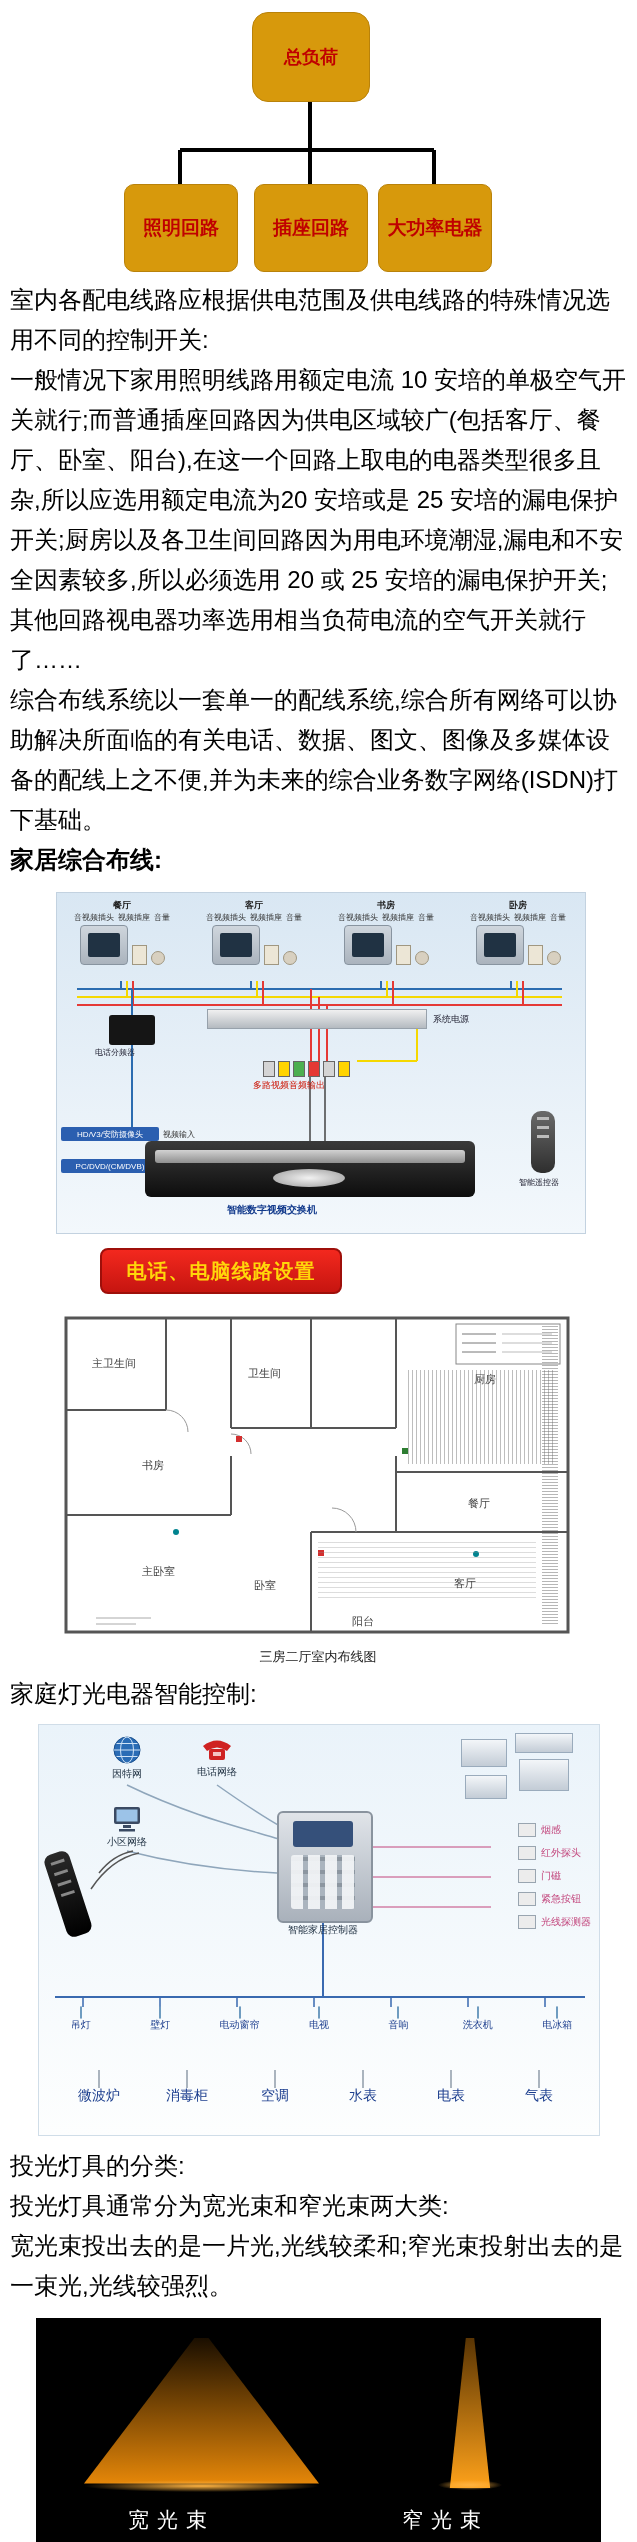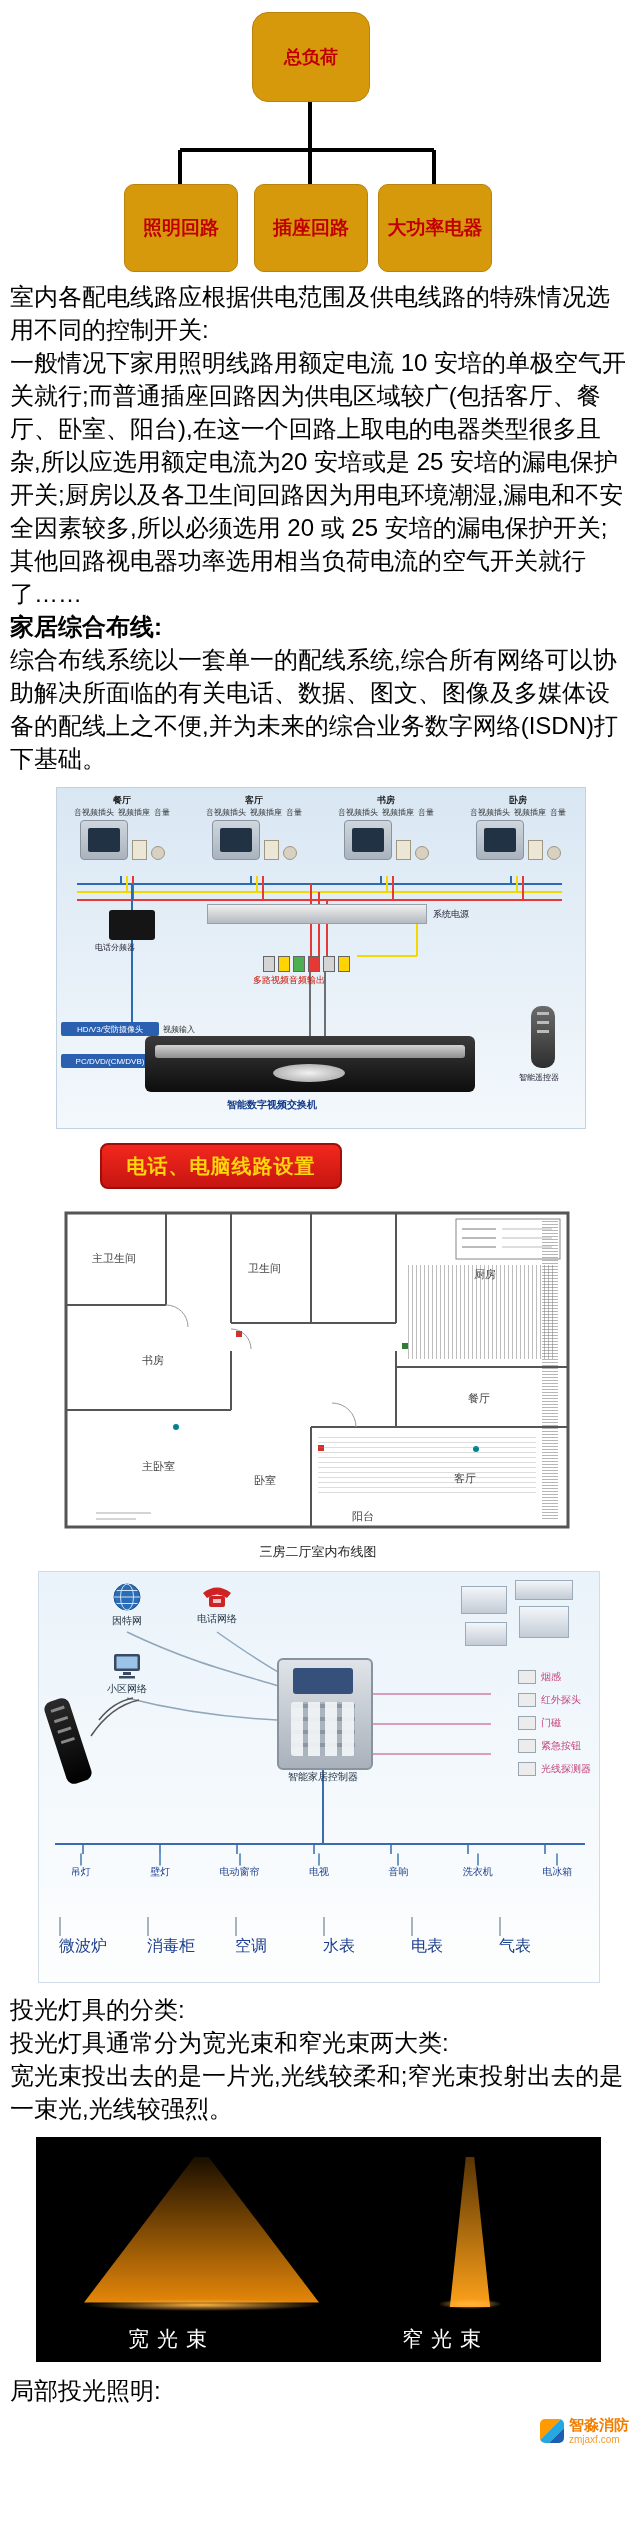--- a/index.html
+++ b/index.html
@@ -9,21 +9,21 @@
   
   .org{position:relative;height:280px;}
   .org svg{position:absolute;left:0;top:0;}
   .node{position:absolute;background:#D7990C;border:1px solid #B9820A;color:#C00000;font-weight:bold;
         display:flex;align-items:center;justify-content:center;text-align:center;}
   .root{left:252px;top:12px;width:116px;height:88px;border-radius:16px;font-size:18px;}
   .child{top:184px;width:112px;height:86px;border-radius:10px;font-size:19px;}
   .c0{left:124px;} .c1{left:254px;} .c2{left:378px;}
 
   
-  .text{font-size:24px;line-height:33px;padding:0 10px;}
+  .text{font-size:24px;line-height:40px;padding:0 10px;}
   .bold{font-weight:bold;}
 
   
   .wiring{position:relative;margin:12px 0 0 56px;width:528px;height:340px;overflow:hidden;
           background:linear-gradient(180deg,#d9e7f3,#f3f8fc);border:1px solid #c3d2e0;}
   .wiring svg.wires{position:absolute;left:0;top:0;}
   .station{position:absolute;top:6px;width:126px;}
   .s0{left:2px}.s1{left:134px}.s2{left:266px}.s3{left:398px}
   .room-lbl{font-size:9px;font-weight:bold;color:#222;text-align:center;}
   .st-lbls{display:flex;justify-content:center;gap:4px;color:#333;font-size:8px;white-space:nowrap;}
@@ -99,21 +99,21 @@
   .d0{left:0;top:6px;width:44px;height:26px;} .d1{left:54px;top:0;width:56px;height:18px;}
   .d2{left:58px;top:26px;width:48px;height:30px;} .d3{left:4px;top:42px;width:40px;height:22px;}
   .remote2{position:absolute;left:16px;top:126px;width:26px;height:86px;border-radius:8px;
            background:linear-gradient(#2a2a2a,#000);transform:rotate(-18deg);}
   .remote2 i{display:block;margin:8px auto 0;width:14px;height:3px;background:#888;}
   .row1{position:absolute;left:8px;top:282px;width:544px;display:flex;justify-content:space-between;gap:12px;}
   .app{width:72px;text-align:center;font-size:10px;color:#1c3e8e;}
   .tile{margin:0 auto 2px;width:26px;height:26px;border-radius:4px;
         background:linear-gradient(#cfe3f4,#86aecf);border:1px solid #6f9cc0;}
   .row2{position:absolute;left:20px;top:346px;width:520px;display:flex;justify-content:space-between;}
-  .app2{width:80px;font-size:16px;color:#1c3e8e;}
+  .app2{width:80px;text-align:center;font-size:14px;color:#1c3e8e;}
   .tile2{margin:0 auto 2px;width:30px;height:32px;background:linear-gradient(#ffffff,#dfe3e6);border:1px solid #aab4be;}
 
   
   .beams{position:relative;margin:12px 0 0 36px;width:565px;height:225px;background:#000;overflow:hidden;}
   .bw{position:absolute;left:48px;top:20px;width:235px;height:150px;
       background:linear-gradient(180deg,rgba(255,140,0,.10),rgba(255,150,10,.92));
       clip-path:polygon(47% 0,53% 0,100% 97%,0 97%);}
   .bw-glow{position:absolute;left:48px;top:162px;width:235px;height:12px;
       background:radial-gradient(closest-side,#ffb340,rgba(255,140,0,0));}
   .bn{position:absolute;left:392px;top:20px;width:84px;height:150px;
@@ -144,22 +144,22 @@
       <path d="M310 100 V150 M180 150 H434 M180 150 V184 M310 150 V184 M434 150 V184" stroke="#000" stroke-width="4" fill="none"></path>
     </svg>
     <div class="node root">总负荷</div>
     <div class="node child c0">照明回路</div>
     <div class="node child c1">插座回路</div>
     <div class="node child c2">大功率电器</div>
   </div>
 
   <div class="text">室内各配电线路应根据供电范围及供电线路的特殊情况选用不同的控制开关:</div>
   <div class="text">一般情况下家用照明线路用额定电流 10 安培的单极空气开关就行;而普通插座回路因为供电区域较广(包括客厅、餐厅、卧室、阳台),在这一个回路上取电的电器类型很多且杂,所以应选用额定电流为20 安培或是 25 安培的漏电保护开关;厨房以及各卫生间回路因为用电环境潮湿,漏电和不安全因素较多,所以必须选用 20 或 25 安培的漏电保护开关;其他回路视电器功率选用相当负荷电流的空气开关就行了……</div>
+  <div class="text">综合布线系统以一套单一的配线系统,综合所有网络可以协助解决所面临的有关电话、数据、图文、图像及多媒体设备的配线上之不便,并为未来的综合业务数字网络(ISDN)打下基础。</div>
   <div class="text bold">家居综合布线:</div>
-  <div class="text">综合布线系统以一套单一的配线系统,综合所有网络可以协助解决所面临的有关电话、数据、图文、图像及多媒体设备的配线上之不便,并为未来的综合业务数字网络(ISDN)打下基础。</div>
 
   <div class="wiring">
     <svg class="wires" width="528" height="340">
       <path d="M64 88 V96 M194 88 V96 M324 88 V96 M454 88 V96 M20 96 H505" stroke="#2b6cb0" stroke-width="2" fill="none"></path>
       <path d="M70 88 V104 M200 88 V104 M330 88 V104 M460 88 V104 M20 104 H505" stroke="#f5d800" stroke-width="2" fill="none"></path>
       <path d="M76 88 V112 M206 88 V112 M336 88 V112 M466 88 V112 M20 112 H505" stroke="#e53935" stroke-width="2" fill="none"></path>
       <path d="M254 96 V168 M262 104 V168 M270 112 V168" stroke="#e53935" stroke-width="2" fill="none"></path>
       <path d="M75 96 V122 M75 152 V248" stroke="#2b6cb0" stroke-width="2" fill="none"></path>
       <path d="M360 134 V168 M360 168 H300" stroke="#f5d800" stroke-width="2" fill="none"></path>
       <path d="M253 184 V248 M268 184 V248" stroke="#444" stroke-width="1.5" fill="none"></path>
@@ -286,20 +286,21 @@
       <div class="room" style="left:86px;top:148px;">书房</div>
       <div class="room" style="left:412px;top:186px;">餐厅</div>
       <div class="room" style="left:86px;top:254px;">主卧室</div>
       <div class="room" style="left:198px;top:268px;">卧室</div>
       <div class="room" style="left:398px;top:266px;">客厅</div>
       <div class="room" style="left:296px;top:304px;">阳台</div>
     </div>
     <div class="plan-cap">三房二厅室内布线图</div>
   </div>
 
+  <div class="text" style="margin-top:8px;">家庭灯光电器智能控制:</div>
 
   <div class="smart">
     <svg class="net" width="560" height="410">
       <path d="M88 60 C150 90 200 102 240 114 M178 60 C212 84 228 94 246 104 M88 126 C150 142 200 146 238 148" stroke="#8fa6bb" stroke-width="1.5" fill="none"></path>
       <path d="M284 196 V272 M16 272 H546" stroke="#3a6ab0" stroke-width="2" fill="none"></path>
       <path d="M44 272 V282 M121 272 V282 M198 272 V282 M275 272 V282 M352 272 V282 M429 272 V282 M506 272 V282" stroke="#3a6ab0" stroke-width="1.5" fill="none"></path>
       <path d="M332 122 H452 M332 152 H452 M332 182 H452" stroke="#c2457c" stroke-width="1" fill="none"></path>
       <path d="M60 148 q14 -18 34 -22 M52 164 q20 -30 48 -36" stroke="#555" stroke-width="1.5" fill="none"></path>
     </svg>
 

